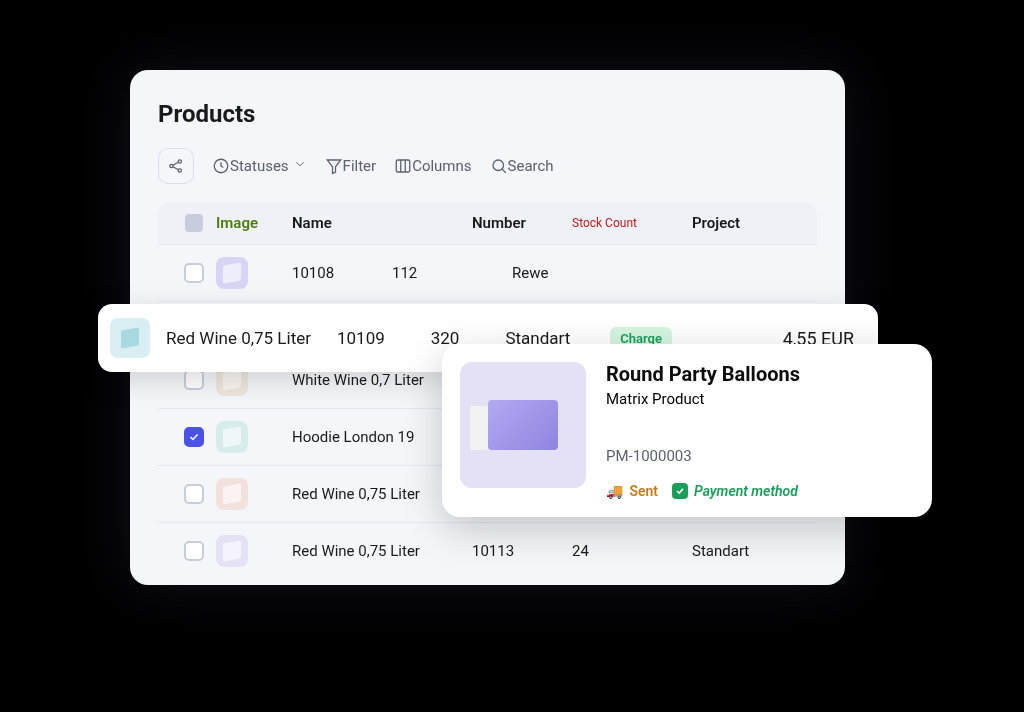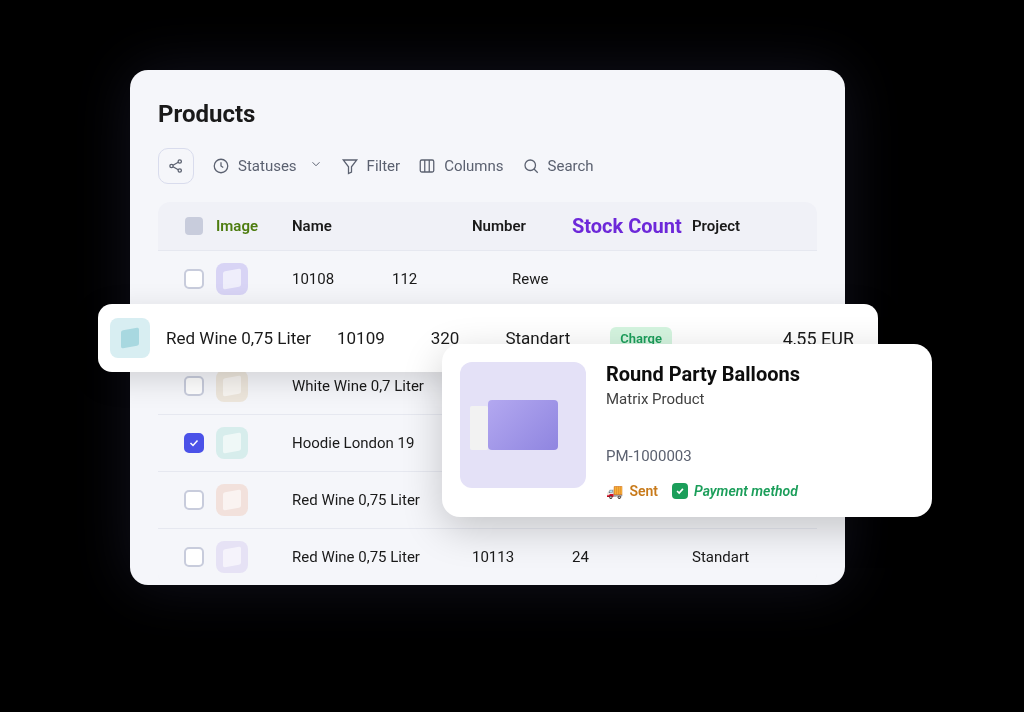--- a/index.html
+++ b/index.html
@@ -40,21 +40,21 @@
     border: 1px solid #d9dced;
     border-radius: 10px;
     display: flex;
     align-items: center;
     justify-content: center;
     cursor: pointer;
   }
   .tb-item {
     display: flex;
     align-items: flex-start;
-    gap: 8px;
+    gap: 0;
     color: #5b6170;
     font-size: 15px;
     cursor: pointer;
   }
   .tb-icon {
     width: 18px;
     height: 18px;
     display: flex;
     align-items: center;
   }
@@ -67,21 +67,21 @@
   .table-head {
     display: flex;
     align-items: center;
     padding: 12px 18px 12px 14px;
     border-bottom: 1px solid #e6e8f0;
   }
   .col-check { width: 44px; display:flex; justify-content:center; }
   .col-image { width: 76px; font-weight:600; color:#4d7c0f; font-size:15px; }
   .col-name { width: 180px; font-weight:600; color:#1a1a1a; font-size:15px; }
   .col-number { width: 100px; font-weight:600; color:#1a1a1a; font-size:15px; }
-  .col-stock { width: 120px; font-weight:700; color:#6d28d9; font-size:20px; }
+  .col-stock { width: 120px; font-weight:400; color:#b91c1c; font-size:12px; }
   .col-project { flex:1; font-weight:600; color:#1a1a1a; font-size:15px; }
   .header-check {
     width: 18px; height: 18px; background: #c8ccdc; border-radius: 4px;
   }
   .row {
     display: flex;
     align-items: center;
     padding: 12px 18px 12px 14px;
     border-bottom: 1px solid #e6e8f0;
     background: #f5f6fa;
@@ -142,21 +142,21 @@
     padding: 18px;
     display: flex;
     gap: 20px;
   }
   .pc-image {
     width: 126px; height: 126px; background: #e4e1f7; border-radius: 12px;
     display:flex; align-items:center; justify-content:center; flex-shrink:0;
   }
   .pc-body { display:flex; flex-direction:column; flex:1; }
   .pc-title { font-size:20px; font-weight:700; color:#0d0d0d; margin-bottom:4px; }
-  .pc-sub { font-size:15px; color:#404040; margin-bottom:2px; }
+  .pc-sub { font-size:15px; color:#000000; margin-bottom:2px; }
   .pc-sku { font-size:15px; color:#5b6170; margin-bottom:18px;margin-top:37px; }
   .pc-badges { display:flex; gap:14px; align-items:center; }
   .badge-sent { display:flex; align-items:center; gap:6px; font-size:14px; font-weight:600; color:#c87a1a; }
   .badge-pay { display:flex; align-items:center; gap:6px; font-size:14px; font-weight:600; color:#1b9e5a;font-style:italic; }
   .payicon { width:16px; height:16px; background:#1b9e5a; border-radius:4px; display:flex;align-items:center;justify-content:center;}
   .truckicon { font-size:14px; }
   svg { stroke: #5b6170; stroke-width: 1.7; fill: none; }
   .cube-mini {
     width: 18px; height: 18px; background: rgba(255,255,255,0.6); border-radius: 2px;
     transform: skewY(-10deg);

